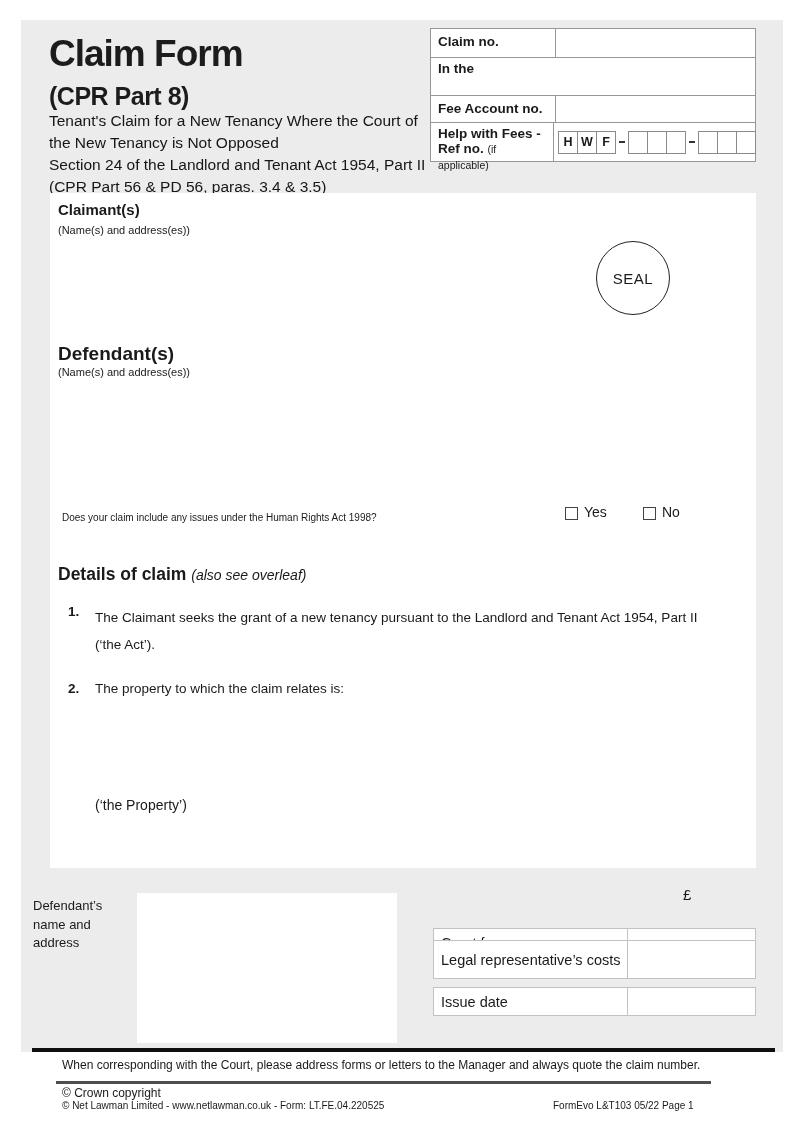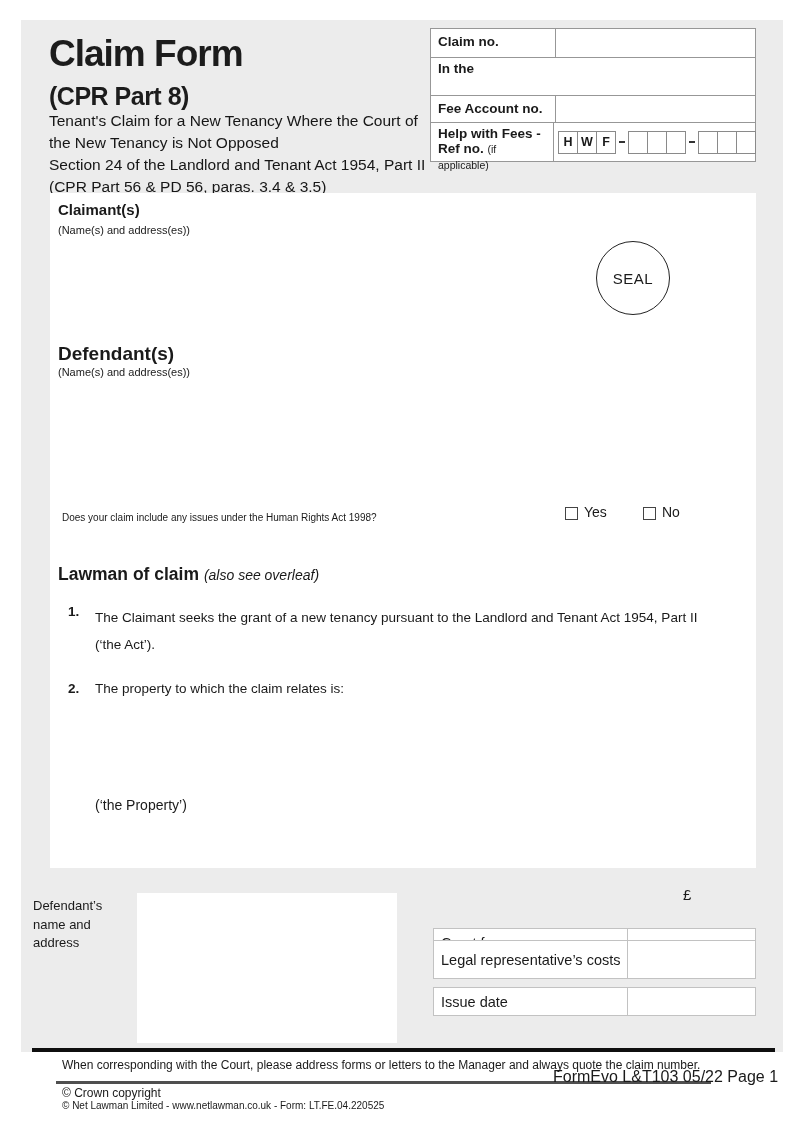--- a/index.html
+++ b/index.html
@@ -75,21 +75,21 @@
   .fee-label { width:194px; border-right:1px solid #c2c2c2; display:flex; align-items:center;
                padding-left:7px; font-size:14.5px; }
   .fee-value { flex:1; }
 
   
   #black-line { left:32px; top:1048px; width:743px; height:4px; background:#0f0f0f; }
   #footer-note { left:62px; top:1058px; font-size:12px; }
   #footer-line { left:56px; top:1081px; width:655px; height:3px; background:#4f4f4f; }
   #crown-copy { left:62px; top:1086px; font-size:12px; }
   #netlawman-copy { left:62px; top:1100px; font-size:10px; }
-  #form-ref { left:553px; top:1068px; font-size:16px; }
+  #form-ref { left:553px; top:1100px; font-size:10px; }
 </style>
 </head>
 <body>
 
 <div id="page">
   <div id="gray-panel" class="abs"></div>
 
   <div id="form-title" class="abs">Claim Form</div>
   <div id="form-subtitle" class="abs">(CPR Part 8)</div>
   <div id="form-desc" class="abs">
@@ -149,21 +149,21 @@
     <div id="defendants-subheading">(Name(s) and address(es))</div>
     <div id="defendants-fill"></div>
 
     <div id="hra-question">Does your claim include any issues under the Human Rights Act 1998?</div>
     <div id="hra-yes-box" class="checkbox"></div>
     <div id="hra-yes-label">Yes</div>
     <div id="hra-no-box" class="checkbox"></div>
     <div id="hra-no-label">No</div>
 
     <div id="details-heading">
-      <span>Lawman of claim</span>
+      <span>Details of claim</span>
       <span id="details-note-wrap">(also see overleaf)</span>
     </div>
 
     <div id="item1-num" class="item-num">1.</div>
     <div id="item1-text">The Claimant seeks the grant of a new tenancy pursuant to the Landlord and Tenant Act 1954, Part II (‘the Act’).</div>
     <div id="item2-num" class="item-num">2.</div>
     <div id="item2-text">The property to which the claim relates is:</div>
 
     <div id="property-fill"></div>
     <div id="property-note">(‘the Property’)</div>

